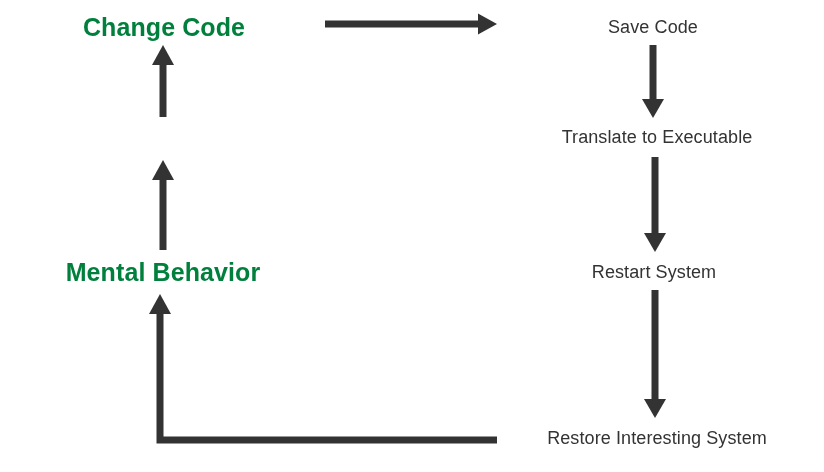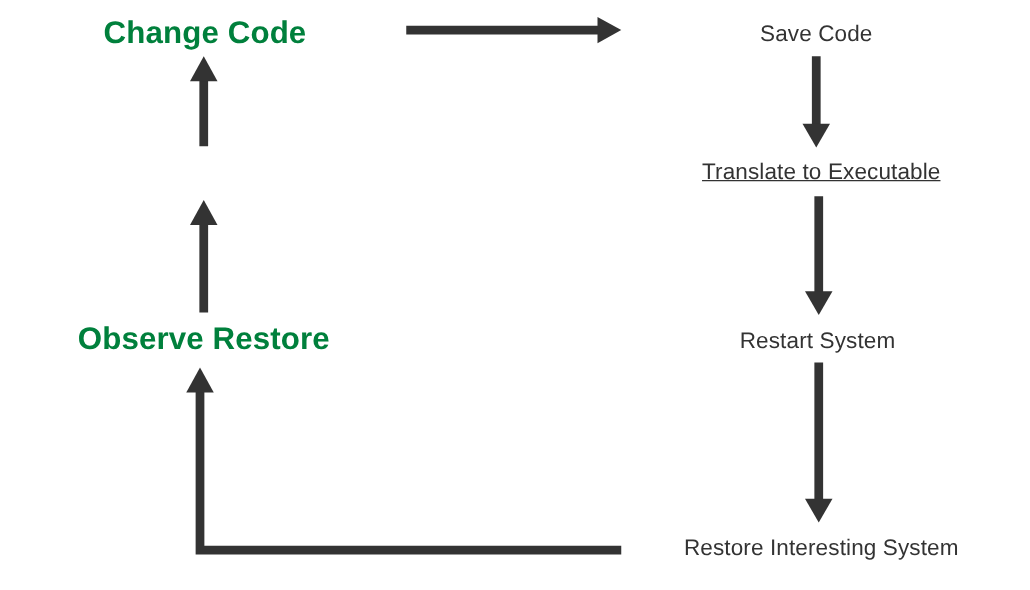--- a/index.html
+++ b/index.html
@@ -83,23 +83,23 @@
 
     <g>
       <line x1="163" y1="117" x2="163" y2="60" stroke="#333333" stroke-width="7"></line>
       <polygon points="163,45 152,65 174,65" fill="#333333"></polygon>
     </g>
   </svg>
 
   <div class="node-label node-left" style="left:164px; top:27px;">Change Code</div>
 
 
-  <div class="node-label node-left" style="left:163px; top:272px;">Observe Restore</div>
+  <div class="node-label node-left" style="left:163px; top:272px;">Mental Behavior</div>
 
   <div class="node-label node-right" style="left:653px; top:27px;">Save Code</div>
 
-  <div class="node-label node-right" style="left:657px; top:137px;text-decoration:underline;">Translate to Executable</div>
+  <div class="node-label node-right" style="left:657px; top:137px;">Translate to Executable</div>
 
   <div class="node-label node-right" style="left:654px; top:272px;">Restart System</div>
 
   <div class="node-label node-right" style="left:657px; top:438px;">Restore Interesting System</div>
 
 </div>
 
 </body></html>

